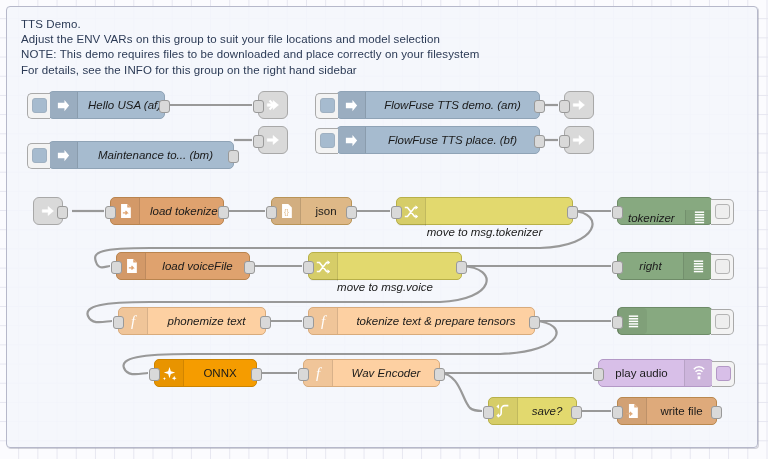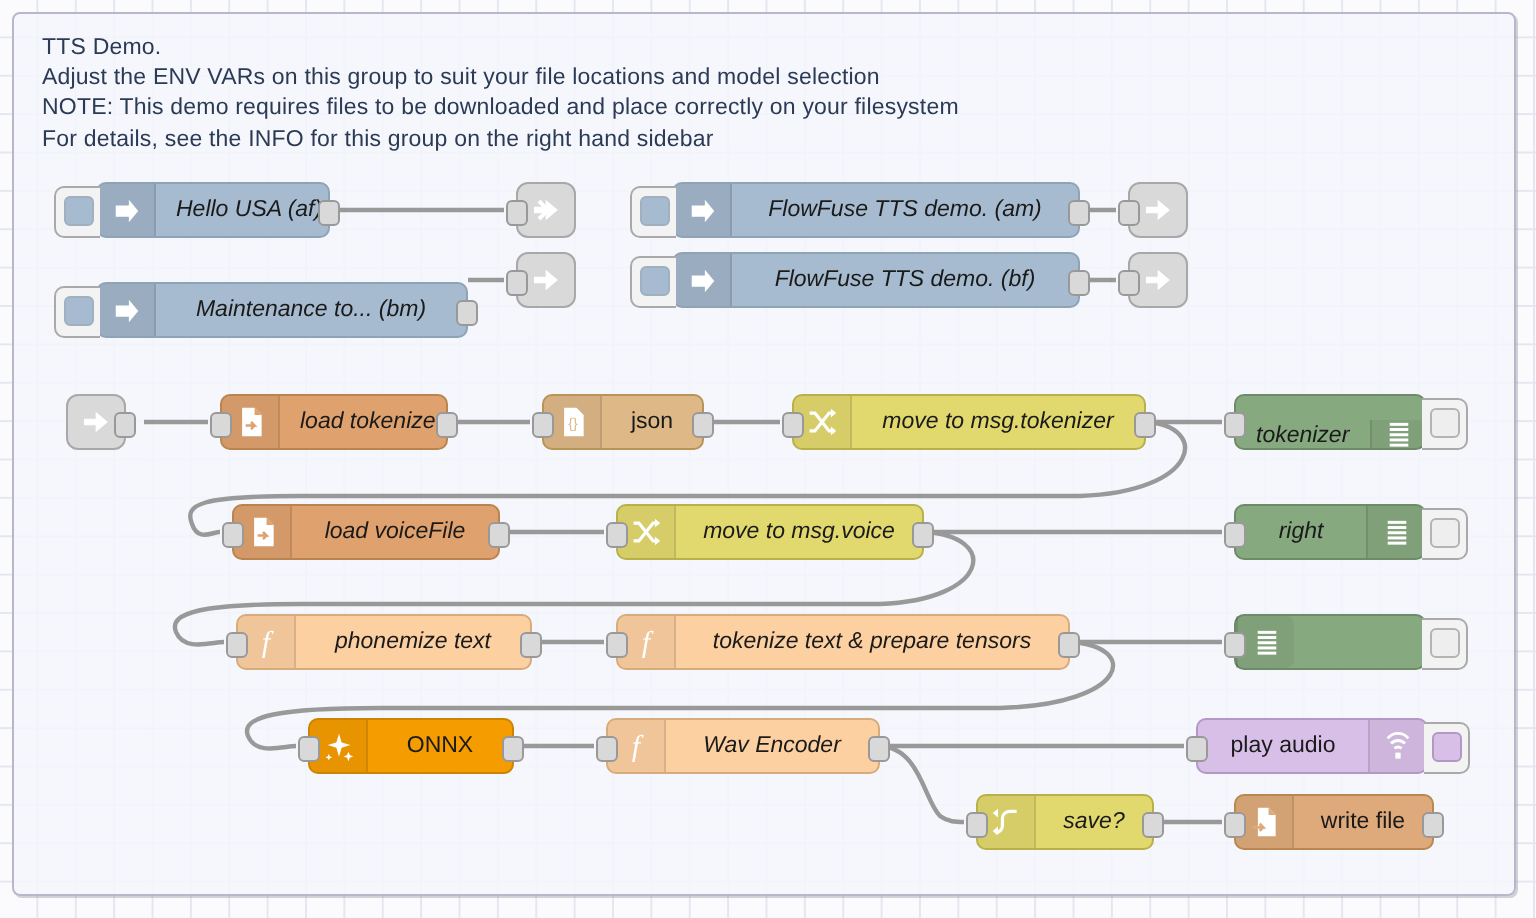--- a/index.html
+++ b/index.html
@@ -65,21 +65,21 @@
   }
   .port.in{left:-6px;}
   .port.out{right:-6px;}
 
   
   .n-inject{background:#a6bbcf;border-color:#8fa3b6;}
   .n-inject .ico{background:rgba(0,0,0,0.07);}
   .n-link{background:#d9d9d9;border-color:#a8a8a8;border-radius:6px;}
   .n-file-in{background:#dfa26e;border-color:#b9844f;}
   .n-json{background:#deb887;border-color:#b99457;}
-  .n-change{background:#e2d96e;border-color:#b8b049;}
+  .n-change{background:#e2d96e;border-color:#b8b049;flex-direction:column;}
   .n-switch{background:#e2d96e;border-color:#b8b049;}
   .n-debug{background:#87a980;border-color:#6e8b68;}
   .n-func{background:#fdd0a2;border-color:#d8ab7c;}
   .n-onnx{background:#f59c00;border-color:#cc8400;}
   .n-audio{background:#d8bfe8;border-color:#b398c6;}
   .n-file-out{background:#deaa7b;border-color:#b9884f;}
 
   
   .dbg-btn{
     position:absolute;right:-22px;top:1px;width:22px;height:24px;
@@ -198,21 +198,21 @@
 
   <div class="node n-inject" style="left:336px;top:126px;width:204px;">
     <div class="inj-btn">
         <i></i>
       </div>
     <div class="ico">
       <svg class="gl" width="15" height="15" viewBox="0 0 16 16">
           <path d="M2 5h7V2l5 6-5 6v-3H2z" fill="#fff"></path>
         </svg>
     </div>
-    <div class="lbl">FlowFuse TTS demo. (bf)</div>
+    <div class="lbl">FlowFuse TTS place. (bf)</div>
     <div class="port out"></div>
   </div>
 
   <div class="node n-link" style="left:258px;top:91px;width:30px;">
     <div class="ico" style="background:none;border:none;width:30px;flex:0 0 30px;">
       <svg class="gl" width="18" height="16" viewBox="0 0 20 16">
         <path d="M5 3 L10 8 L5 13" fill="none" stroke="#fff" stroke-width="2.2"></path>
         <path d="M9 3 L15 8 L9 13 L9 9.5 L2.5 9.5 L2.5 6.5 L9 6.5 Z" fill="#fff" stroke="#fff" stroke-width=".6"></path>
       </svg>
     </div>

